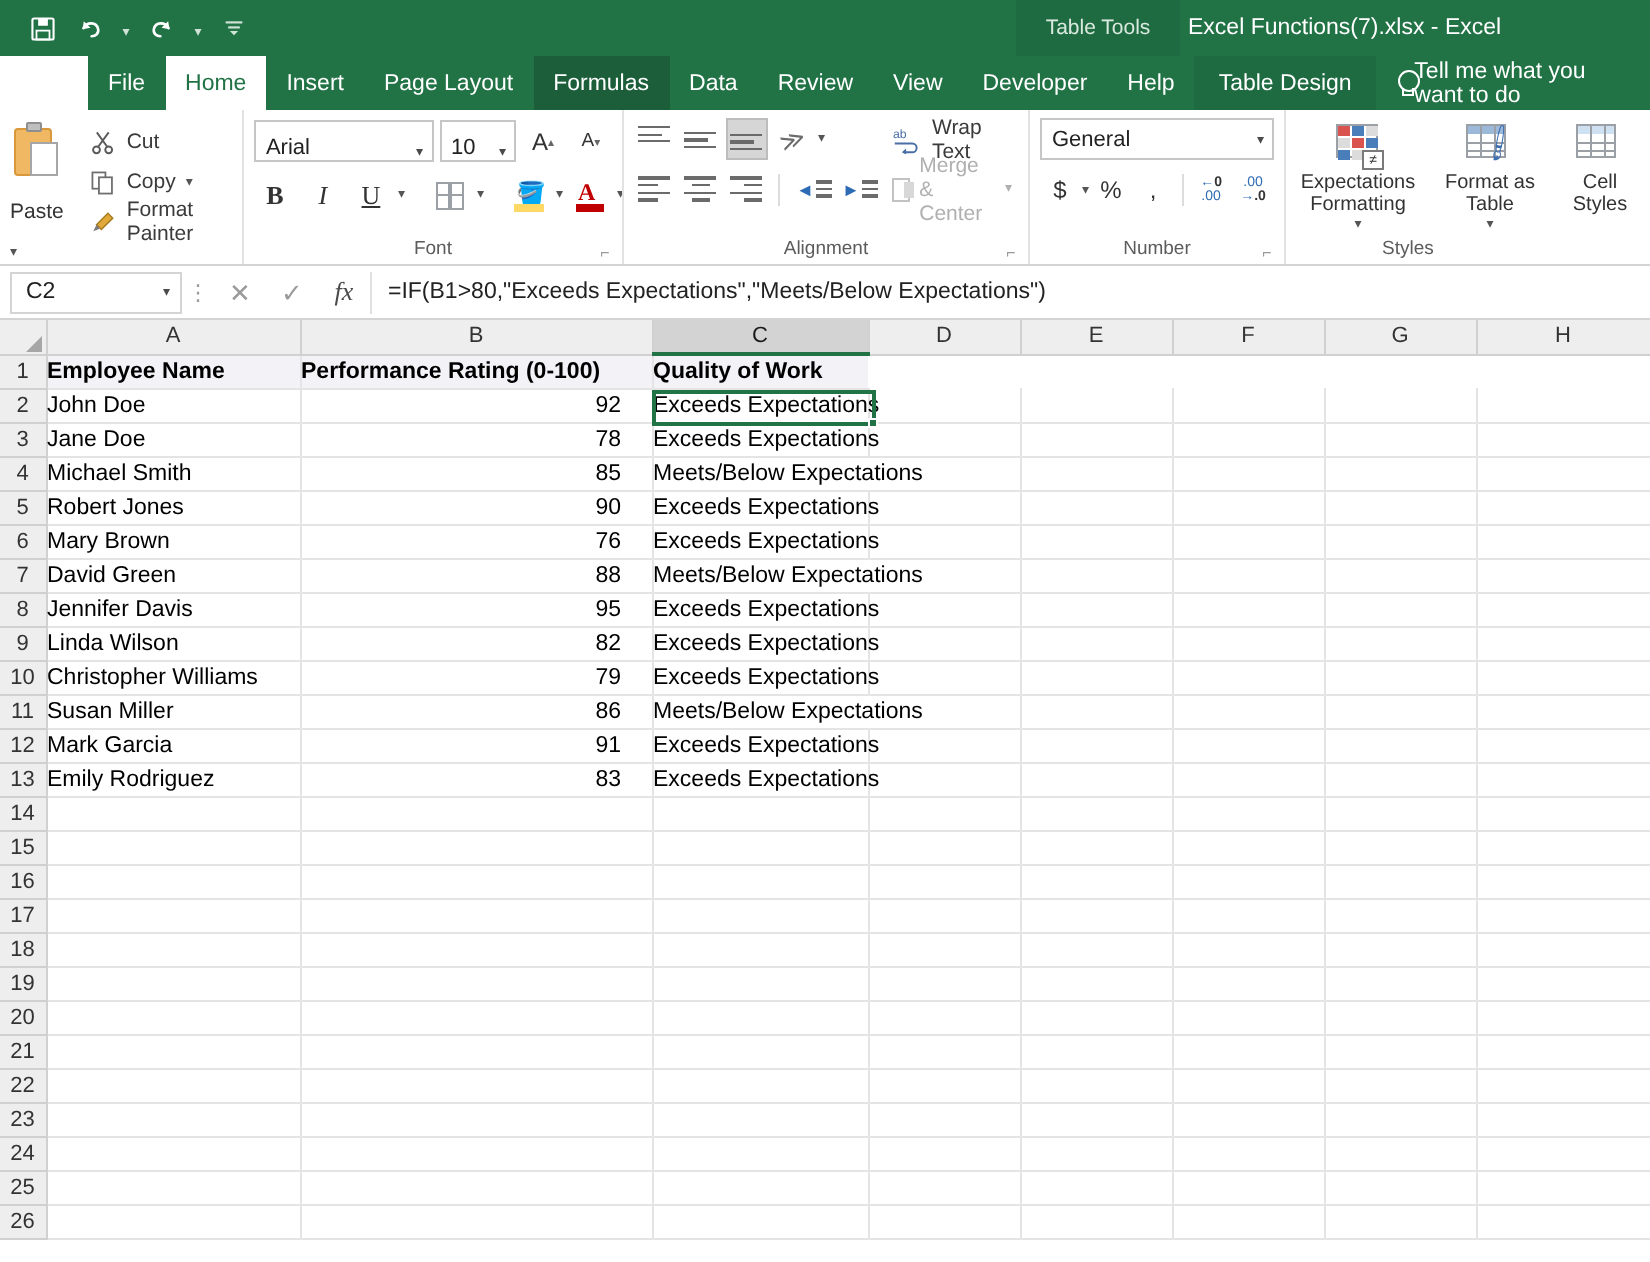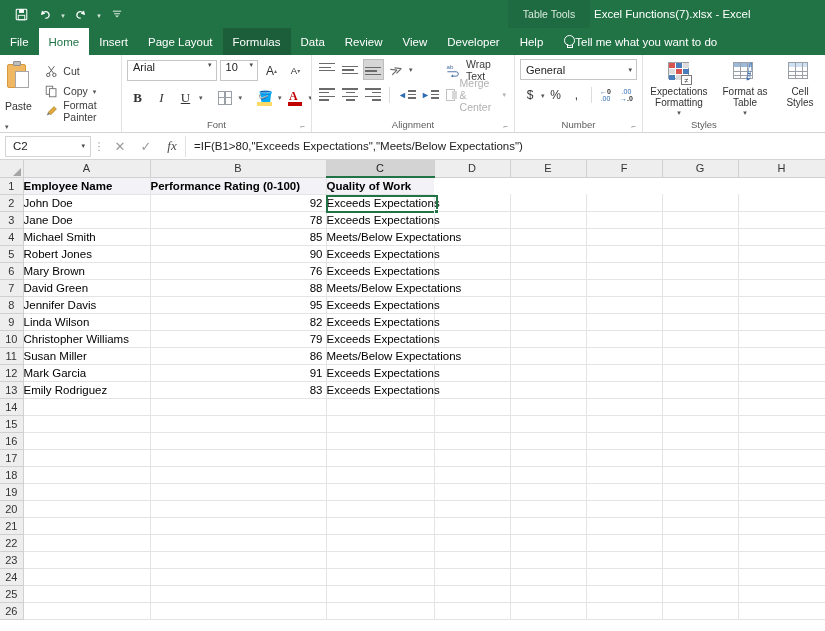--- a/index.html
+++ b/index.html
@@ -26,21 +26,21 @@
     background: #1e6b41; color: #d9e9df; font-size: 10.5px;
     display: flex; align-items: center; justify-content: center;
   }
   .doc-title {
     position: absolute; left: 594px; top: 0; height: 28px;
     display: flex; align-items: center;
     color: #ffffff; font-size: 11.5px;
   }
 
   
-  .tabstrip { height: 27px; background: #217346; display: flex; align-items: stretch; position: relative; }
+  .tabstrip { height: 27px; background: #217346; display: flex; align-items: stretch; position: relative; margin-left: 44px; }
   .tab {
     padding: 0 10px; display: flex; align-items: center;
     color: #ffffff; font-size: 11.5px; white-space: nowrap;
   }
   .tab.active { background: #ffffff; color: #217346; }
   .tab.hover { background: #1b5e39; }
   .tab.contextual { background: #1e6b41; padding: 0 12px; }
   .tellme {
     display: flex; align-items: center; gap: 1px;
     padding: 0 10px; color: #ffffff; font-size: 11.5px;
@@ -102,21 +102,21 @@
     font-size: 10.5px; color: #3b3b3b; padding: 0 3px;
   }
   .ico { width: 14px; height: 14px; display:flex; align-items:center; justify-content:center; flex-shrink:0;}
 
   
   .grp-font { width: 190px; }
   .font-row { display: flex; align-items: center; gap: 3px; height: 23px; }
   .font-row.r2 { margin-top: 4px; }
   .fontname-box, .fontsize-box {
     border: 1px solid #c6c6c6; height: 21px; background: #fff;
-    display: flex; align-items: flex-start; padding: 0 2px 0 5px;
+    display: flex; align-items: flex-end; padding: 0 2px 0 5px;
     font-size: 11px; color: #222; position: relative;
   }
   .fontname-box { width: 102px; }
   .fontsize-box { width: 43px; }
   .box-caret { margin-left: auto; font-size: 7px; color: #4a4a4a; padding-right:2px;}
   .btn-sq {
     min-width: 21px; height: 21px; display: flex; align-items: center; justify-content: center;
     font-size: 11.5px; color: #333;
   }
   .grow-a { font-size: 12px; position: relative; }
@@ -230,21 +230,21 @@
   td.rowhdr {
     width: 23px; height: 17px; background:#eeeeee; border:1px solid #d0d0d0;
     border-top:none; border-left:none;
     font-size: 11px; color:#333; text-align:center; vertical-align:middle;
   }
   td.cell {
     height: 17px; border-right: 1px solid #e4e4e4; border-bottom: 1px solid #e4e4e4;
     font-size: 11.5px; color: #000; vertical-align: middle;
     padding: 0 2px 0 3px; overflow: visible; white-space: nowrap;
   }
-  td.cell.num { text-align: right; padding-right: 3px; }
+  td.cell.num { text-align: right; padding-right: 15px; }
   tr.hdrrow td.cell { background: #f2f2f7; font-weight: bold; border-bottom:1px solid #e4e4e4; }
   tr.hdrrow td.blankcell { background:#ffffff; border-right:none; border-bottom:none; }
   td.tbl-nogrid { border-right: none; }
 
   
   .selbox {
     position: absolute; border: 2px solid #217346; pointer-events: none;
   }
   .fillhandle {
     position: absolute; width: 5px; height: 5px; background: #217346;
@@ -293,20 +293,21 @@
   <div class="tab">File</div>
   <div class="tab active">Home</div>
   <div class="tab">Insert</div>
   <div class="tab">Page Layout</div>
   <div class="tab hover">Formulas</div>
   <div class="tab">Data</div>
   <div class="tab">Review</div>
   <div class="tab">View</div>
   <div class="tab">Developer</div>
   <div class="tab">Help</div>
+  <div class="tab contextual">Table Design</div>
   <div class="tellme">
     <span class="bulb"></span>
     <span>Tell me what you want to do</span>
   </div>
 </div>
 
 <div class="ribbon">
 
   <div class="rgroup grp-clipboard">
     <div class="rgroup-body">

